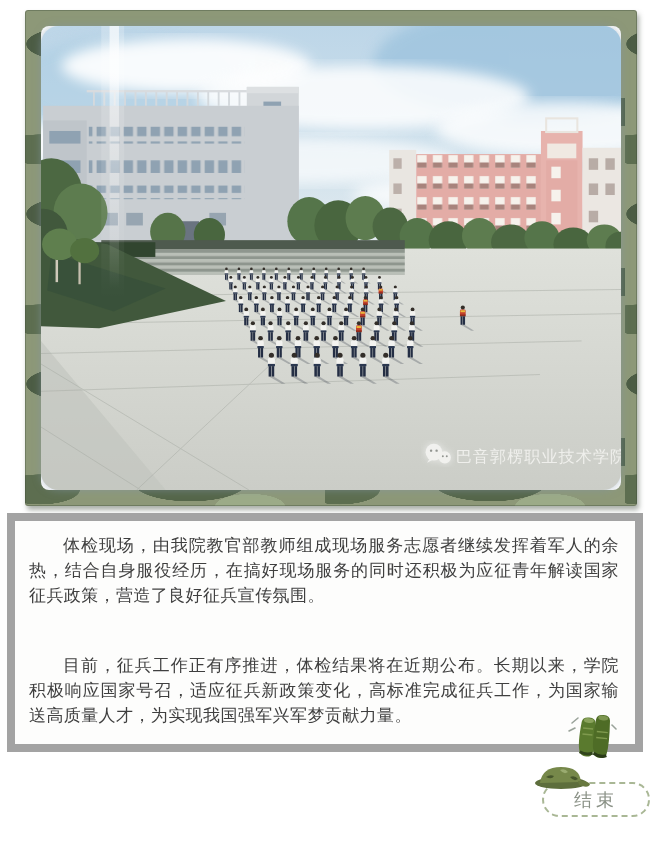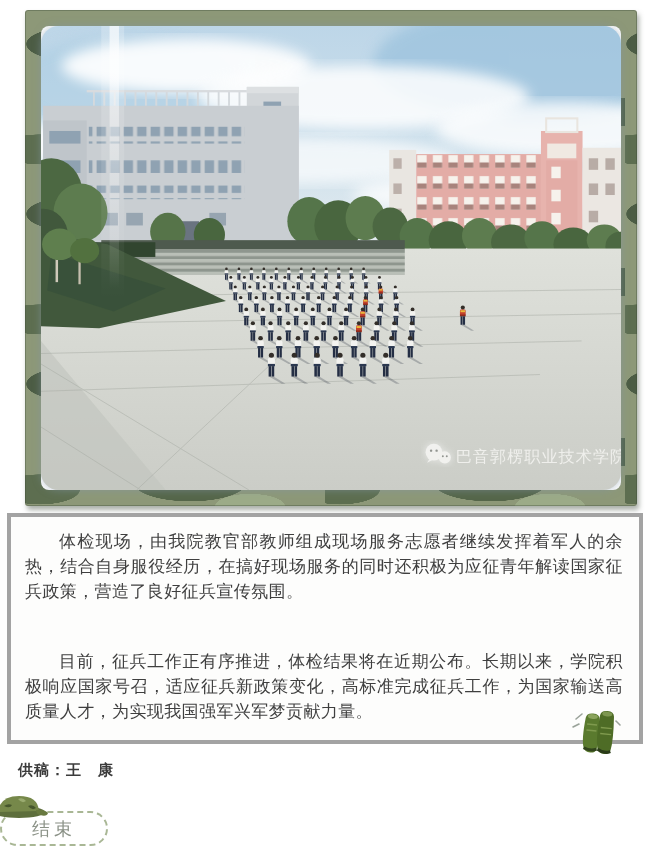--- a/index.html
+++ b/index.html
@@ -30,34 +30,34 @@
     border-radius:8px;
   }
   .photo{
     width:100%;height:100%;border-radius:18px;overflow:hidden;position:relative;
     box-shadow:0 0 9px rgba(130,150,170,.55);
     background:#dfe8ee;
   }
   .photo svg{display:block;width:100%;height:100%;}
   
   .textbox{
-    margin:7px 7px 0 7px;border:4px solid #a3a3a3;background:#fdfdfc;
+    margin:7px 7px 0 7px;border:8px solid #a3a3a3;background:#fdfdfc;
     padding:12px 16px 16px 14px;position:relative;box-sizing:border-box;
   }
   .textbox p{
     margin:0;font-size:17px;line-height:25px;color:#3f3f3f;
     text-indent:2em;letter-spacing:.4px;text-align:justify;
   }
   .textbox p + p{margin-top:45px;}
   .boots{position:absolute;right:17px;bottom:-25px;width:52px;height:60px;}
   
   .credits{margin:15px 0 0 18px;}
   .credit-line{font-size:15px;font-weight:bold;color:#3b3b3b;line-height:22px;letter-spacing:1px;}
   
-  .end-area{margin-top:30px;display:flex;justify-content:flex-start;}
+  .end-area{margin-top:30px;display:flex;justify-content:flex-end;}
   .end-wrap{position:relative;}
   .end-pill{
     width:104px;height:31px;border:2px dashed #a9b795;border-radius:18px;
     display:flex;align-items:center;justify-content:center;
     font-size:18px;color:#8b9287;letter-spacing:4px;background:#fff;
   }
   .end-hat{position:absolute;left:-8px;top:-23px;width:58px;height:32px;}
 </style>
 </head>
 <body>
@@ -350,21 +350,20 @@
         <path d="M29,44 q7,4 13,1" stroke="#2a3b18" stroke-width="3" fill="none"></path>
         <path d="M16,20 h10 M16,26 h10 M30,22 h11 M30,28 h11" stroke="#7f9a4e" stroke-width="1.4"></path>
         <ellipse cx="21" cy="12" rx="5" ry="2.4" fill="#8aa35c"></ellipse>
         <ellipse cx="35" cy="8" rx="5" ry="2.4" fill="#7d9650"></ellipse>
       </g>
     </svg>
   </div>
 </div>
 
 <div class="credits">
-  <div class="credit-line"><span>供稿：</span><span>王　康</span></div>
 </div>
 
 <div class="end-area">
   <div class="end-wrap">
     <div class="end-hat">
       <svg viewBox="0 0 58 32">
         <ellipse cx="27" cy="24" rx="26" ry="6" fill="#5d6e3c"></ellipse>
         <path d="M6,24 q2,-16 21,-16 q19,0 20,15 z" fill="#76884a"></path>
         <path d="M12,18 q4,-3 8,-1 q-2,4 -8,1 z" fill="#46562c"></path>
         <path d="M26,11 q5,-2 8,2 q-4,3 -8,-2 z" fill="#9aab70"></path>

